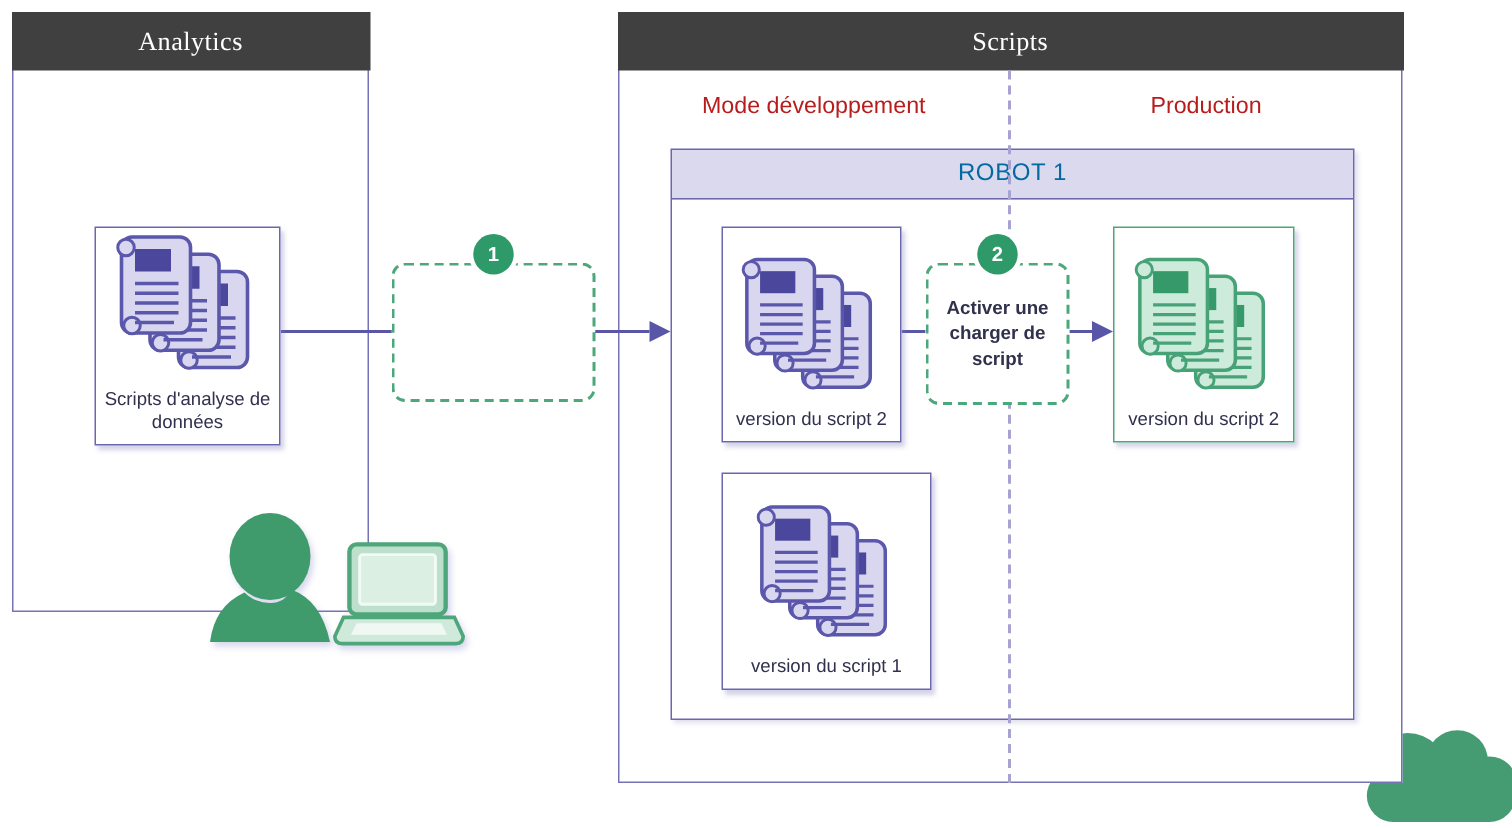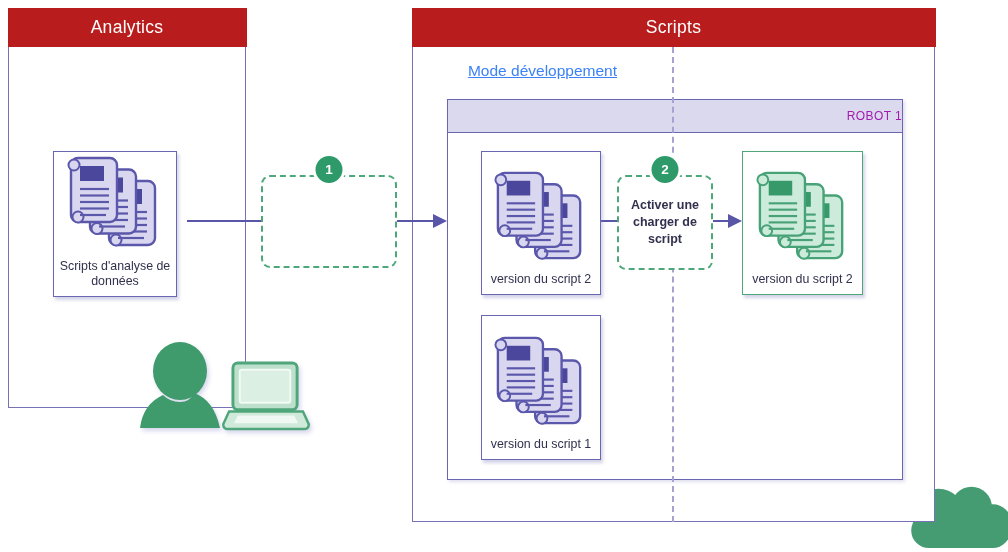--- a/index.html
+++ b/index.html
@@ -6,57 +6,57 @@
   #canvas{
     position:relative;width:1008px;height:552px;background:#ffffff;
     font-family:"Liberation Sans",sans-serif;color:#31314E;overflow:hidden;
   }
   .abs{position:absolute;}
 
   
   .panel{background:#fff;border:1.5px solid #7672B6;box-sizing:border-box;}
   .panel-header{
     position:absolute;left:-1.5px;top:-1.5px;right:-1.5px;height:39px;
-    background:#b91c1c;color:#fff;display:flex;align-items:center;justify-content:center;
-    font-size:17.5px;letter-spacing:.3px;
+    background:#404040;color:#fff;display:flex;align-items:center;justify-content:center;
+    font-size:17.5px;letter-spacing:.3px;font-family:Liberation Serif, serif;
   }
   #analytics-panel{left:8px;top:8px;width:238px;height:400px;z-index:1;}
   #robots-panel{left:412px;top:8px;width:523px;height:514px;z-index:1;}
 
-  .col-label{position:absolute;top:62px;text-align:center;font-size:15.5px;color:#3b82f6;z-index:2;text-decoration:underline;}
+  .col-label{position:absolute;top:62px;text-align:center;font-size:15.5px;color:#b91c1c;z-index:2;}
   #dev-col-label{left:412px;width:261px;}
   #prod-col-label{left:673px;width:262px;}
 
   #column-divider{
     left:672px;top:47px;height:475px;width:0;
     border-left:2px dashed #A6A3D2;z-index:3;
   }
 
   
   #robot1-box{left:447px;top:99px;width:456px;height:381px;border:1.5px solid #6A67B0;
     background:transparent;box-sizing:border-box;z-index:2;
     box-shadow:2px 2px 3px rgba(130,130,190,.25);}
   #robot1-header{position:absolute;left:0;top:0;right:0;height:32px;background:#DBD9EE;
-    border-bottom:1.5px solid #6A67B0;display:flex;align-items:center;justify-content:flex-end;
-    font-size:12px;color:#a21caf;letter-spacing:.4px;}
+    border-bottom:1.5px solid #6A67B0;display:flex;align-items:center;justify-content:center;
+    font-size:16px;color:#0369a1;letter-spacing:.4px;}
 
   
   .vbox{
     background:#fff;border:1.5px solid #6A67B0;box-sizing:border-box;z-index:4;
     display:flex;flex-direction:column;align-items:center;justify-content:flex-end;
     box-shadow:2px 3px 3px rgba(130,130,190,.35);
   }
   .vbox.green{border-color:#4FA67A;}
   .vbox .vlabel{font-size:12.4px;color:#31314E;text-align:center;line-height:1.22;
     margin:4px 2px 7px 2px;}
   .icon-purple{--paper:#D9D6F0;--ink:#5B57AB;--block:#4B479C;}
   .icon-green{--paper:#CDEBDB;--ink:#48A277;--block:#36996A;}
-  #scripts-box{left:53px;top:151px;width:124px;height:146px;}
+  #scripts-box{left:63px;top:151px;width:124px;height:146px;}
   #dev-v2-box{left:481px;top:151px;width:120px;height:144px;}
-  #dev-v1-box{left:481px;top:315px;width:120px;height:145px;}
+  #dev-v1-box{left:481px;top:315px;width:140px;height:145px;}
   #prod-v2-box{left:742px;top:151px;width:121px;height:144px;}
 
   
   .step-box{
     background:#fff;border:2px dashed #4CA87B;border-radius:9px;box-sizing:border-box;
     display:flex;align-items:center;justify-content:center;text-align:center;z-index:5;
   }
   .step-label{font-size:12.5px;font-weight:bold;color:#31314E;line-height:1.35;padding:4px 6px;}
   .step-badge{
     position:absolute;top:-21px;left:50%;transform:translateX(-50%);
@@ -113,20 +113,21 @@
     </div>
   </div>
 
   <div id="robots-panel" class="abs panel">
     <div class="panel-header">
       <span>Scripts</span>
     </div>
   </div>
 
   <div id="dev-col-label" class="col-label">Mode développement</div>
+  <div id="prod-col-label" class="col-label">Production</div>
 
   <div id="column-divider" class="abs"></div>
 
   <div id="robot1-box" class="abs">
     <div id="robot1-header">
       <span>ROBOT 1</span>
     </div>
   </div>
 
   <div id="line1" class="hline"></div>

